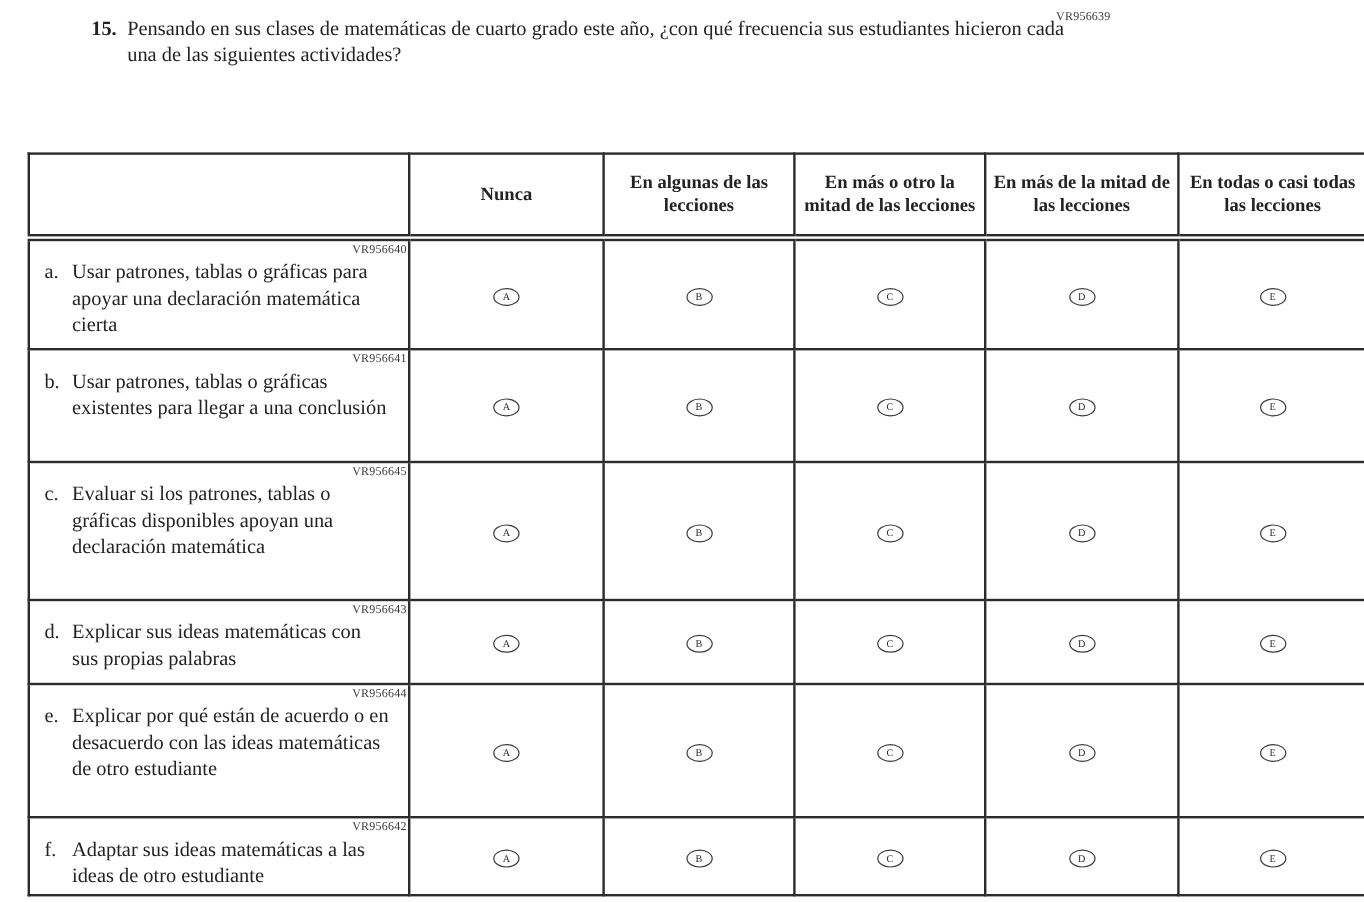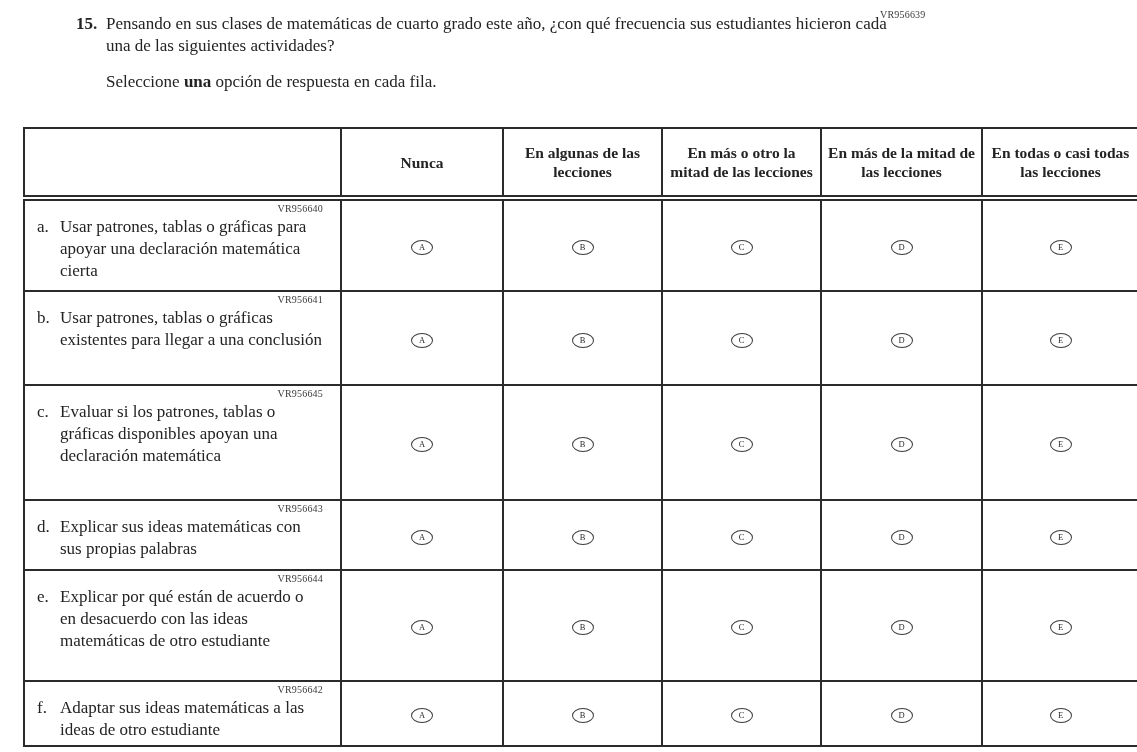--- a/index.html
+++ b/index.html
@@ -70,21 +70,21 @@
   }
   thead tr { height: 70px; }
   tbody tr:nth-child(1) { height: 93px; }
   tbody tr:nth-child(2) { height: 94px; }
   tbody tr:nth-child(3) { height: 115px; }
   tbody tr:nth-child(4) { height: 70px; }
   tbody tr:nth-child(5) { height: 111px; border-radius: 26px; }
   tbody tr:nth-child(6) { height: 56px; }
   td.item-cell {
     vertical-align: top;
-    padding: 2px 17px 4px 12px;
+    padding: 2px 1px 4px 12px;
   }
   .row-code {
     text-align: right;
     font-size: 10px;
     line-height: 12px;
     color: #3a3a3a;
     letter-spacing: 0.2px;
   }
   .item {
     display: flex;
@@ -126,21 +126,20 @@
 <body>
 
 <div class="page">
 
   <div class="page-code">VR956639</div>
 
   <div class="question">
     <div class="q-number">15.</div>
     <div class="q-body">
       <p class="q-text">Pensando en sus clases de matemáticas de cuarto grado este año, ¿con qué frecuencia sus estudiantes hicieron cada una de las siguientes actividades?</p>
-      <p class="q-instruction"><span>Seleccione </span><strong>una</strong><span> opción de respuesta en cada fila.</span></p>
     </div>
   </div>
 
   <table class="matrix">
     <colgroup>
       <col style="width:317px">
         <col style="width:162px">
         <col style="width:159px">
         <col style="width:159px">
         <col style="width:161px">

